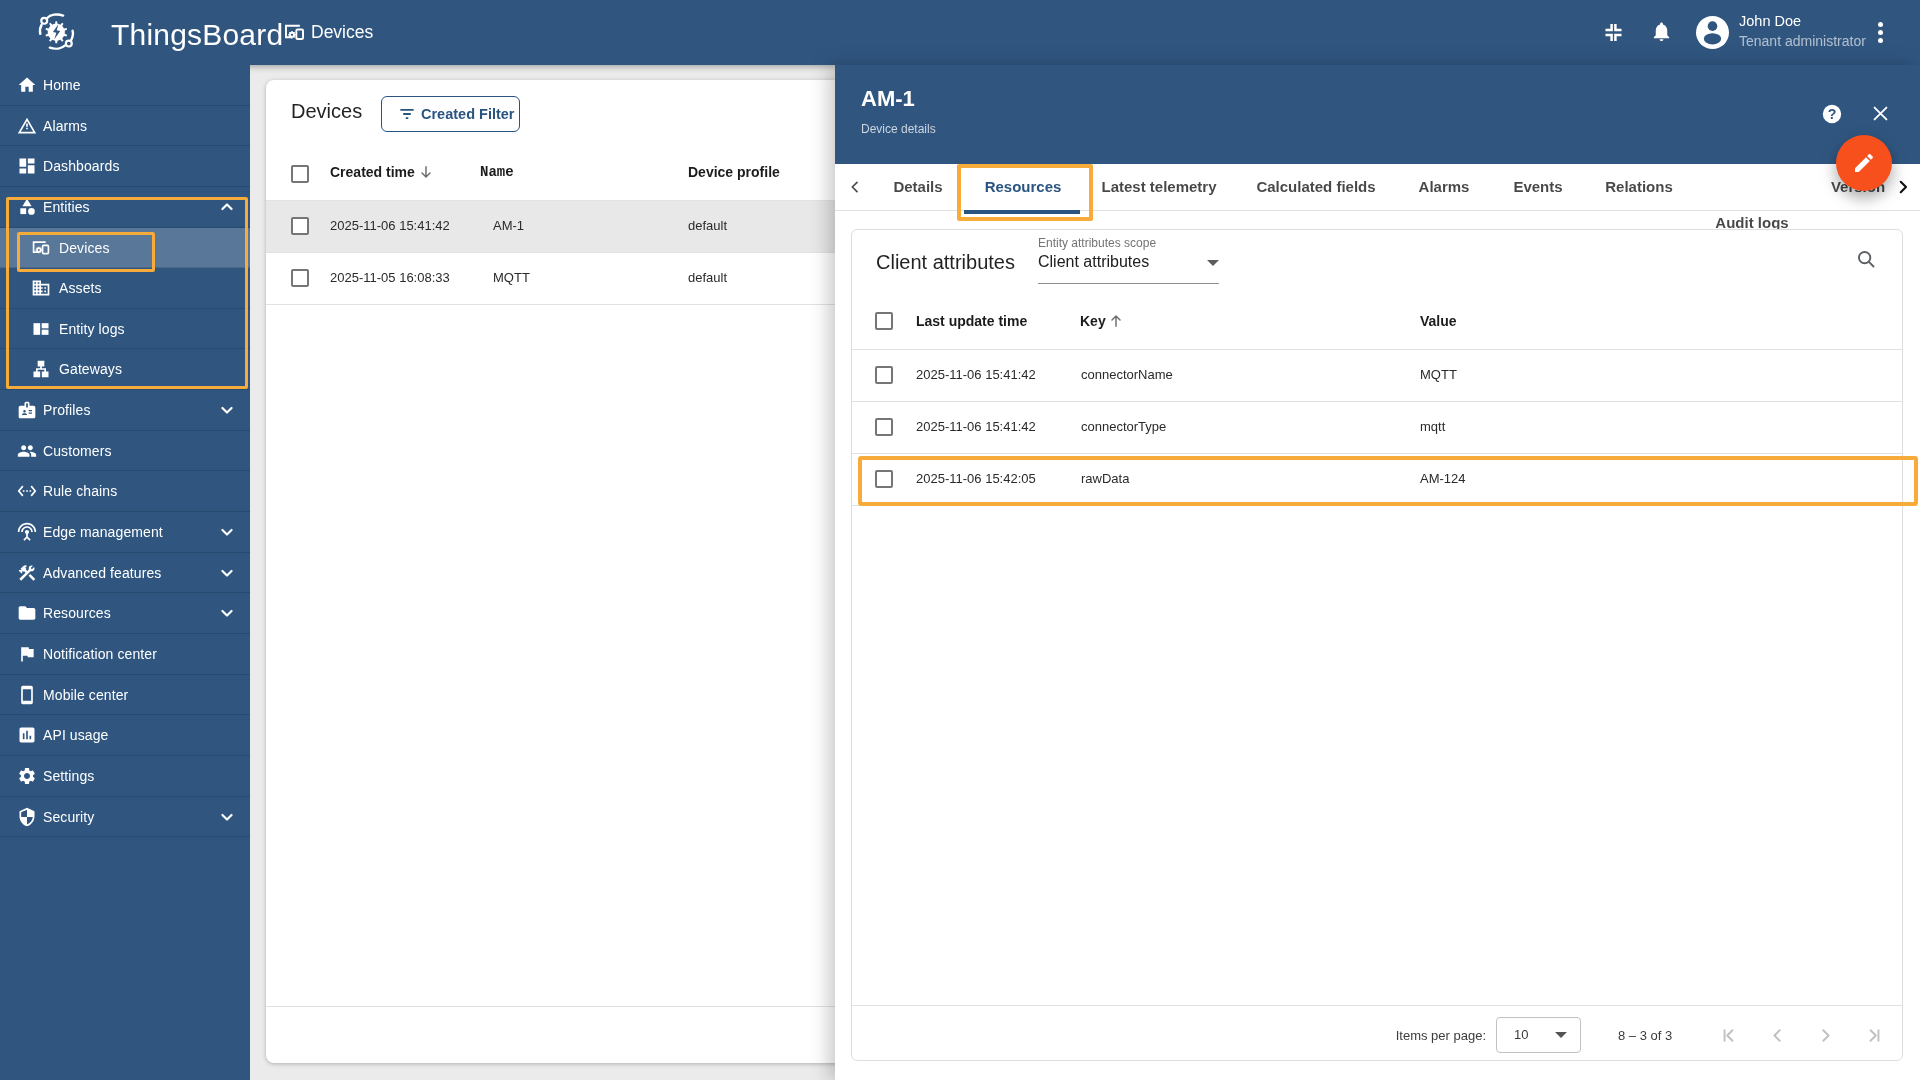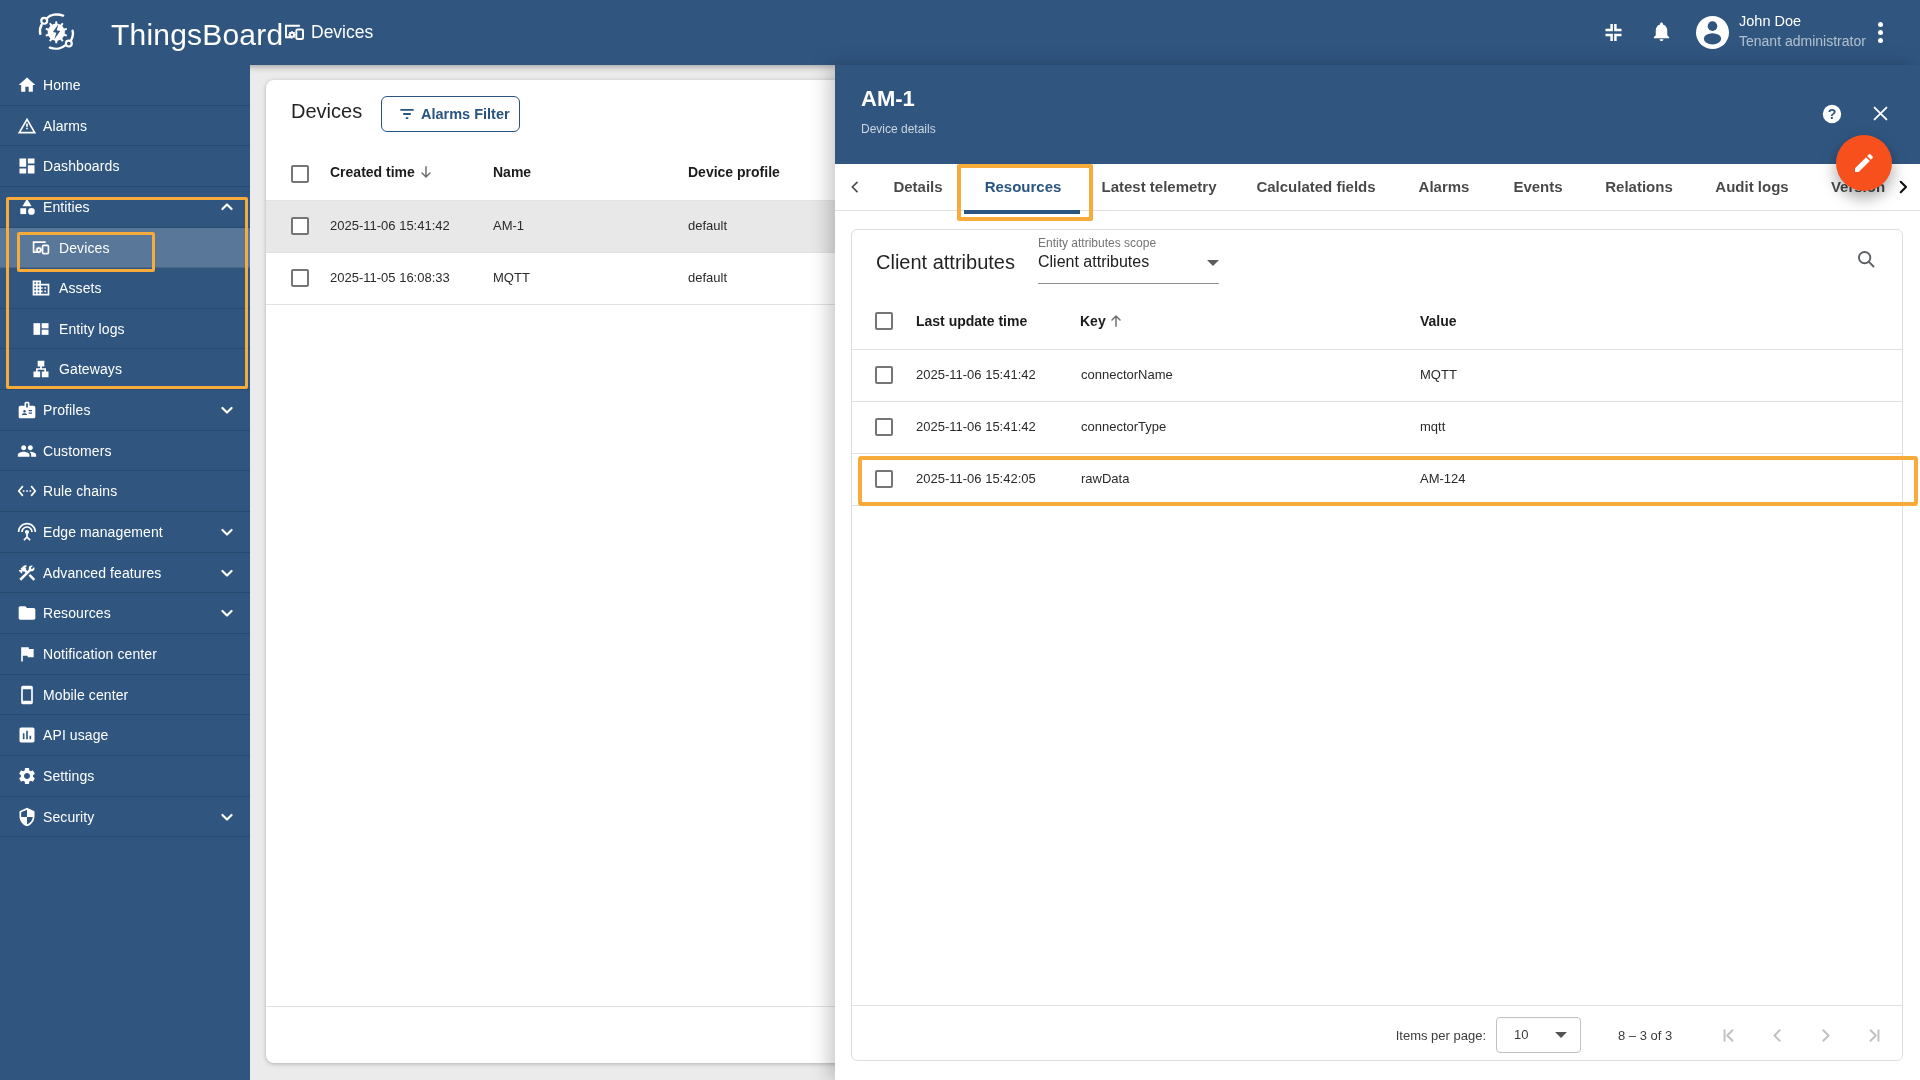--- a/index.html
+++ b/index.html
@@ -299,30 +299,30 @@
 </div>
 
 <div id="leftcard">
   <div class="abs" style="left:25px;top:20px;font-size:20px;color:rgba(0,0,0,0.87);">Devices</div>
   <div class="abs" style="left:115px;top:16px;width:139px;height:36px;border:1px solid #2a5480;border-radius:6px;"></div>
   <div class="abs" style="left:131px;top:24px;width:20px;height:20px;" id="filter-icon">
       <svg viewBox="0 0 24 24" fill="none" stroke="#2a5480" stroke-width="2.2">
         <path d="M4 7h16M7.5 12h9M10.5 17h3"></path>
       </svg>
     </div>
-  <div class="abs" style="left:155px;top:16px;height:36px;line-height:36px;font-size:14.5px;font-weight:bold;color:#2a5480;">Alarms Filter</div>
+  <div class="abs" style="left:155px;top:16px;height:36px;line-height:36px;font-size:14.5px;font-weight:bold;color:#2a5480;">Created Filter</div>
 
   <div class="cb" style="left:25px;top:85px;"></div>
   <div class="hcell" style="left:64px;top:77px;line-height:30px;">Created time</div>
   <div class="abs" style="left:152px;top:84px;width:16px;height:16px;" id="sort-down">
       <svg viewBox="0 0 24 24" fill="none" stroke="#6e6e6e" stroke-width="2.2" stroke-linecap="round" stroke-linejoin="round">
         <path d="M12 4v15M6 13.5L12 19.5l6-6"></path>
       </svg>
     </div>
-  <div class="hcell" style="left:227px;top:77px;line-height:30px;">Name</div>
+  <div class="hcell" style="left:214px;top:77px;line-height:30px;font-family:Liberation Mono, monospace;">Name</div>
   <div class="hcell" style="left:422px;top:77px;line-height:30px;">Device profile</div>
 
   <div class="abs" style="left:0;top:120px;width:1000px;height:52px;background:#e8e8e8;"></div>
   <div class="hline" style="left:0;top:120px;width:1000px;"></div>
   <div class="cb" style="left:25px;top:137px;"></div>
   <div class="cell" style="left:64px;top:120px;line-height:52px;">2025-11-06 15:41:42</div>
   <div class="cell" style="left:227px;top:120px;line-height:52px;">AM-1</div>
   <div class="cell" style="left:422px;top:120px;line-height:52px;">default</div>
 
   <div class="hline" style="left:0;top:172px;width:1000px;"></div>
@@ -358,21 +358,21 @@
           <path d="M15 5l-7 7 7 7"></path>
         </svg>
       </div>
     <div class="tab" style="left:83px;">Details</div>
     <div class="tab active" style="left:188px;">Resources</div>
     <div class="tab" style="left:324px;">Latest telemetry</div>
     <div class="tab" style="left:481px;">Calculated fields</div>
     <div class="tab" style="left:609px;">Alarms</div>
     <div class="tab" style="left:703px;">Events</div>
     <div class="tab" style="left:804px;">Relations</div>
-    <div class="tab" style="left:917px;">Audit logs</div>
+    <div class="tab" style="left:917px;margin-top:36px;">Audit logs</div>
     <div class="tab" style="left:1023px;">Version</div>
     <div class="abs" style="left:1059px;top:14px;width:18px;height:18px;" id="tab-right-arrow">
         <svg viewBox="0 0 24 24" fill="none" stroke="#111" stroke-width="2.8" stroke-linecap="round" stroke-linejoin="round">
           <path d="M9 5l7 7-7 7"></path>
         </svg>
       </div>
   </div>
   <div id="inkbar"></div>
 
   <div id="attrcard">

